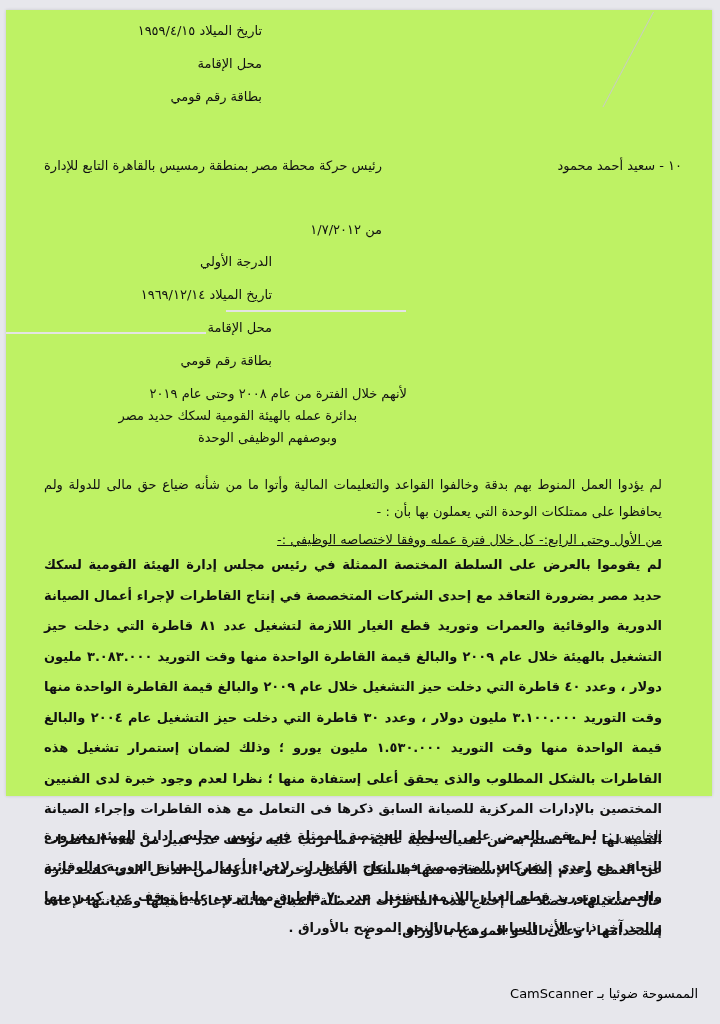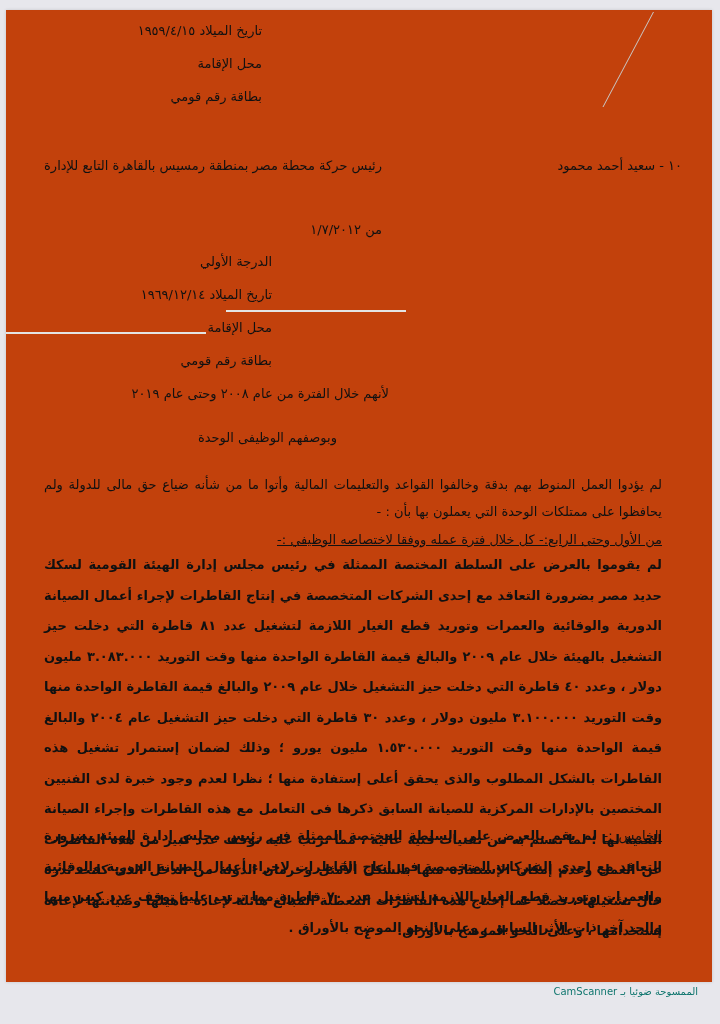--- a/index.html
+++ b/index.html
@@ -8,22 +8,22 @@
       width: 720px;
       height: 1024px;
       background: #e7e7ec;
       overflow: hidden;
     }
     .page {
       position: absolute;
       left: 6px;
       top: 10px;
       width: 706px;
-      height: 972px;
-      background: #c2410c;
+      height: 786px;
+      background: #bef264;
       box-shadow: 0 0 3px rgba(0,0,0,0.15);
     }
     .corner-fold {
       position: absolute;
       right: 8px;
       top: 2px;
       width: 50px;
       height: 95px;
       border-left: 1px solid #c9c9c9;
       transform: skewX(-28deg);
@@ -73,22 +73,22 @@
       left: 358px;
       top: 918px;
       font-size: 12px;
       font-weight: bold;
     }
     .watermark {
       position: absolute;
       right: 22px;
       top: 986px;
       font-family: "DejaVu Sans", sans-serif;
-      font-size: 10px;
-      color: #0f766e;
+      font-size: 13px;
+      color: #000000;
       direction: rtl;
       white-space: nowrap;
     }
     .watermark .brand { direction: ltr; unicode-bidi: embed; }
     .redacted {
       position: absolute;
       height: 2px;
       background: #e4e4e4;
     }
   </style>
@@ -113,21 +113,22 @@
     <div class="line info2" style="top:243px;">الدرجة الأولي</div>
     <div class="line info2" style="top:276px;">
       <span>تاريخ الميلاد</span>
       <span>١٩٦٩/١٢/١٤</span>
     </div>
     <div class="redacted" style="left:220px; top:300px; width:180px;"></div>
     <div class="line info2" style="top:309px;">محل الإقامة</div>
     <div class="redacted" style="left:0px; top:322px; width:200px;"></div>
     <div class="line info2" style="top:342px;">بطاقة رقم قومي</div>
 
-    <div class="line" style="right:323px; top:375px;">لأنهم خلال الفترة من عام ٢٠٠٨ وحتى عام ٢٠١٩</div>
+    <div class="line" style="right:305px; top:375px;">لأنهم خلال الفترة من عام ٢٠٠٨ وحتى عام ٢٠١٩</div>
+    <div class="line" style="right:355px; top:397px;">بدائرة عمله بالهيئة القومية لسكك حديد مصر</div>
     <div class="line" style="right:375px; top:419px;">وبوصفهم الوظيفى الوحدة</div>
 
     <div class="para" style="top:461px; line-height:27px;">لم يؤدوا العمل المنوط بهم بدقة وخالفوا القواعد والتعليمات المالية وأتوا ما من شأنه ضياع حق مالى للدولة ولم يحافظوا على ممتلكات الوحدة التي يعملون بها بأن : -</div>
 
     <div class="line heading-u" style="right:50px; top:521px;">من الأول وحتى الرابع:- كل خلال فترة عمله ووفقا لاختصاصه الوظيفي :-</div>
     <div class="para bold" style="top:540px;">لم يقوموا بالعرض على السلطة المختصة الممثلة في رئيس مجلس إدارة الهيئة القومية لسكك حديد مصر بضرورة التعاقد مع إحدى الشركات المتخصصة في إنتاج القاطرات لإجراء أعمال الصيانة الدورية والوقائية والعمرات وتوريد قطع الغيار اللازمة لتشغيل عدد ٨١ قاطرة التي دخلت حيز التشغيل بالهيئة خلال عام ٢٠٠٩ والبالغ قيمة القاطرة الواحدة منها وقت التوريد ٣.٠٨٣.٠٠٠ مليون دولار ، وعدد ٤٠ قاطرة التي دخلت حيز التشغيل خلال عام ٢٠٠٩ والبالغ قيمة القاطرة الواحدة منها وقت التوريد ٣.١٠٠.٠٠٠ مليون دولار ، وعدد ٣٠ قاطرة التي دخلت حيز التشغيل عام ٢٠٠٤ والبالغ قيمة الواحدة منها وقت التوريد ١.٥٣٠.٠٠٠ مليون يورو ؛ وذلك لضمان إستمرار تشغيل هذه القاطرات بالشكل المطلوب والذى يحقق أعلى إستفادة منها ؛ نظرا لعدم وجود خبرة لدى الفنيين المختصين بالإدارات المركزية للصيانة السابق ذكرها فى التعامل مع هذه القاطرات وإجراء الصيانة الفنية لها ؛ لما تتسم به من تقنيات فنية عالية ، مما ترتب عليه توقف عدد كبير من هذه القاطرات عن العمل وعدم إمكان الإستفادة منها بالشكل الأمثل وحرمان الدولة من الدخل الذى كانت تدره حال تشغيلها ، فضلا عما إحتاج هذه القاطرات المعطلة المبالغ هائلة لإعادة تأهيلها وصيانتها لإعادة إستخدامها ، وعلى النحو الموضح بالأوراق.</div>
 
     <div class="para bold" style="top:811px;">
       <span class="heading-u">الخامس :-</span>
       <span>لم يقم بالعرض على السلطة المختصة الممثلة في رئيس مجلس إدارة الهيئة بضرورة التعاقد مع إحدى الشركات المتخصصة في إنتاج القاطرات لإجراء أعمال الصيانة الدورية والوقائية والعمرات وتوريد قطع الغيار اللازمة لتشغيل عدد ٧٠ قاطرة مما ترتب عليه توقف عدد كبير منها والحد آخر ذات الأثر السابق ، وعلى النحو الموضح بالأوراق .</span>

